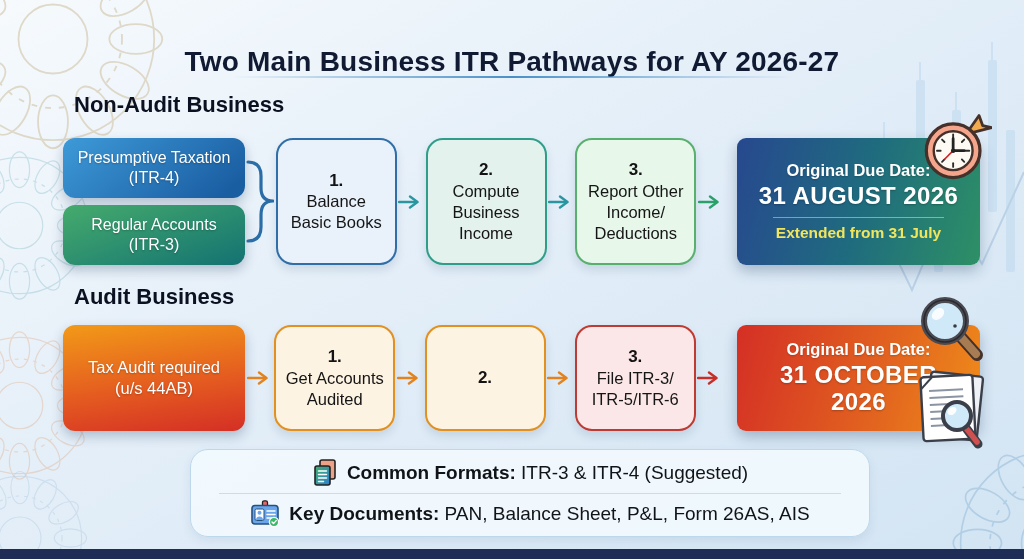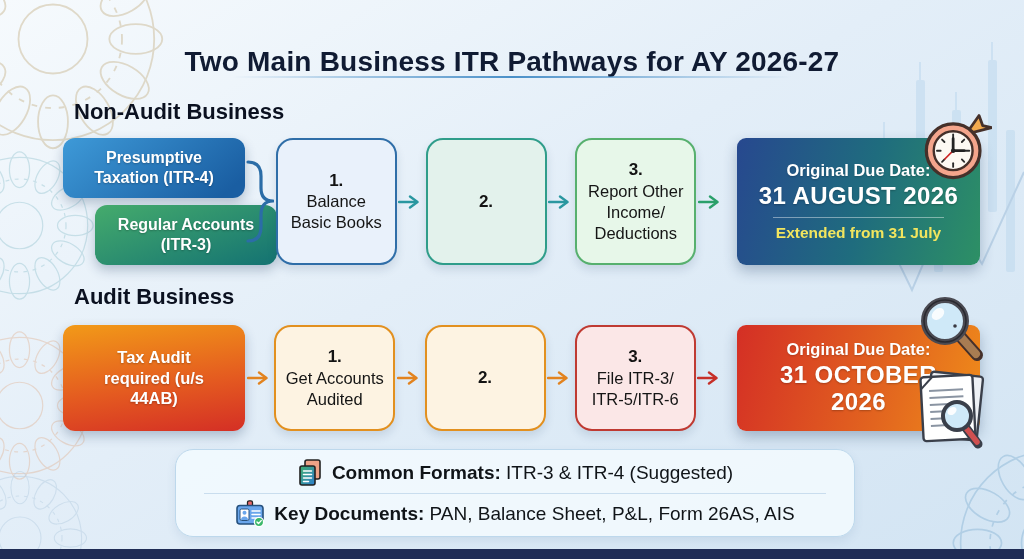--- a/index.html
+++ b/index.html
@@ -18,40 +18,40 @@
     text-align:center; font-size:28px; font-weight:800;
     color:var(--title-navy,#101b33); letter-spacing:.2px;
   }
   .title-underline {
     position:absolute; top:76px; left:232px; width:560px; height:2px;
     background:linear-gradient(90deg, rgba(74,144,200,0) 0%, #4a90c8 50%, rgba(74,144,200,0) 100%);
   }
   .section-heading {
     position:absolute; left:74px; font-size:22px; font-weight:800; color:#0b1120;
   }
-  #heading-non-audit { top:99px; }
+  #heading-non-audit { top:92px; }
   #heading-audit { top:284px; }
   
   .flow-row {
     position:absolute; left:63px; width:917px;
     display:flex; justify-content:space-between; align-items:stretch;
   }
   #row-non-audit { top:138px; height:127px; }
   #row-audit { top:325px; height:106px; }
   .sources-col {
     width:182px; display:flex; flex-direction:column; justify-content:space-between;
   }
   .source-box {
     width:182px; border-radius:12px; display:flex; align-items:center; justify-content:center;
-    text-align:center; color:#fff; font-weight:700; font-size:16px; line-height:1.25;
+    text-align:center; color:#fff; font-weight:400; font-size:16px; line-height:1.25;
     padding:4px 14px; box-shadow:0 5px 12px rgba(25,55,95,.28);
     text-shadow:0 1px 2px rgba(0,0,0,.25);
   }
   .source-blue { height:60px; background:linear-gradient(140deg,var(--non-audit-blue-from,#3e9ad8) 0%,var(--non-audit-blue-to,#1a5ea2) 90%); }
-  .source-green { height:60px; background:linear-gradient(160deg,var(--non-audit-green-from,#45ab6c) 0%,var(--non-audit-green-to,#167572) 95%);margin-left:32px; }
+  .source-green { height:60px; background:linear-gradient(160deg,var(--non-audit-green-from,#45ab6c) 0%,var(--non-audit-green-to,#167572) 95%); }
   .source-audit {
     background:linear-gradient(172deg,var(--audit-orange-from,#f29a18) 0%,#e45a20 58%,var(--audit-red-to,#d42f25) 100%);
     font-size:16.5px;
   }
   .brace { width:28px; align-self:stretch; }
   .step-box {
     width:121px; border-radius:17px; display:flex; flex-direction:column;
     align-items:center; justify-content:center; text-align:center; padding:6px 8px;
     box-shadow:0 5px 10px rgba(25,55,95,.13); border:2px solid; line-height:1.28;
   }
@@ -71,21 +71,21 @@
   }
   #due-august  { background:linear-gradient(105deg,var(--due1-from,#27488f) 0%, #1f6c7e 52%, var(--due1-to,#2d9065) 100%); }
   #due-october { background:linear-gradient(105deg,var(--due2-from,#d42f25) 0%, #e2641f 60%, var(--due2-to,#ef8c1a) 100%); }
   .due-label { font-size:16.5px; font-weight:700; text-shadow:0 1px 2px rgba(0,0,0,.2); }
   .due-date  { font-size:24px; font-weight:700; letter-spacing:.4px; margin-top:3px; line-height:1.12; text-shadow:0 1px 2px rgba(0,0,0,.25); }
   .due-divider { width:78%; height:1px; background:rgba(255,255,255,.42); margin:7px 0 6px; }
   .due-note { font-size:15.5px; font-weight:700; color:var(--extended-note,#f2e55e); }
   .corner-icon { position:absolute; z-index:5; }
   
   .info-panel {
-    position:absolute; left:175px; top:449px; width:680px; height:88px;
+    position:absolute; left:190px; top:449px; width:680px; height:88px;
     background:rgba(242,249,254,.9); border:1.5px solid #bdd8ec; border-radius:18px;
     display:flex; flex-direction:column; justify-content:center;
     box-shadow:0 4px 10px rgba(60,100,150,.10);
   }
   .panel-line {
     display:flex; align-items:center; justify-content:center; gap:9px;
     font-size:19px; color:#101418; height:40px;
   }
   .panel-line b { font-weight:700; }
   .panel-divider { height:1px; background:#c9ddee; margin:0 28px; }
@@ -181,20 +181,21 @@
     </svg>
     <div class="step-box s-blue">
       <div class="step-num">1.</div>
       <div class="step-label">Balance Basic Books</div>
     </div>
     <svg class="arrow" viewBox="0 0 26 14" style="color:var(--row1-arrow,#2a97a0)">
         <use href="#flow-arrow"></use>
       </svg>
     <div class="step-box s-teal">
       <div class="step-num">2.</div>
+      <div class="step-label">Compute Business Income</div>
     </div>
     <svg class="arrow" viewBox="0 0 26 14" style="color:var(--row1-arrow,#2a97a0)">
         <use href="#flow-arrow"></use>
       </svg>
     <div class="step-box s-green">
       <div class="step-num">3.</div>
       <div class="step-label">Report Other Income/ Deductions</div>
     </div>
     <svg class="arrow" viewBox="0 0 26 14" style="color:#2aa06a">
         <use href="#flow-arrow"></use>

